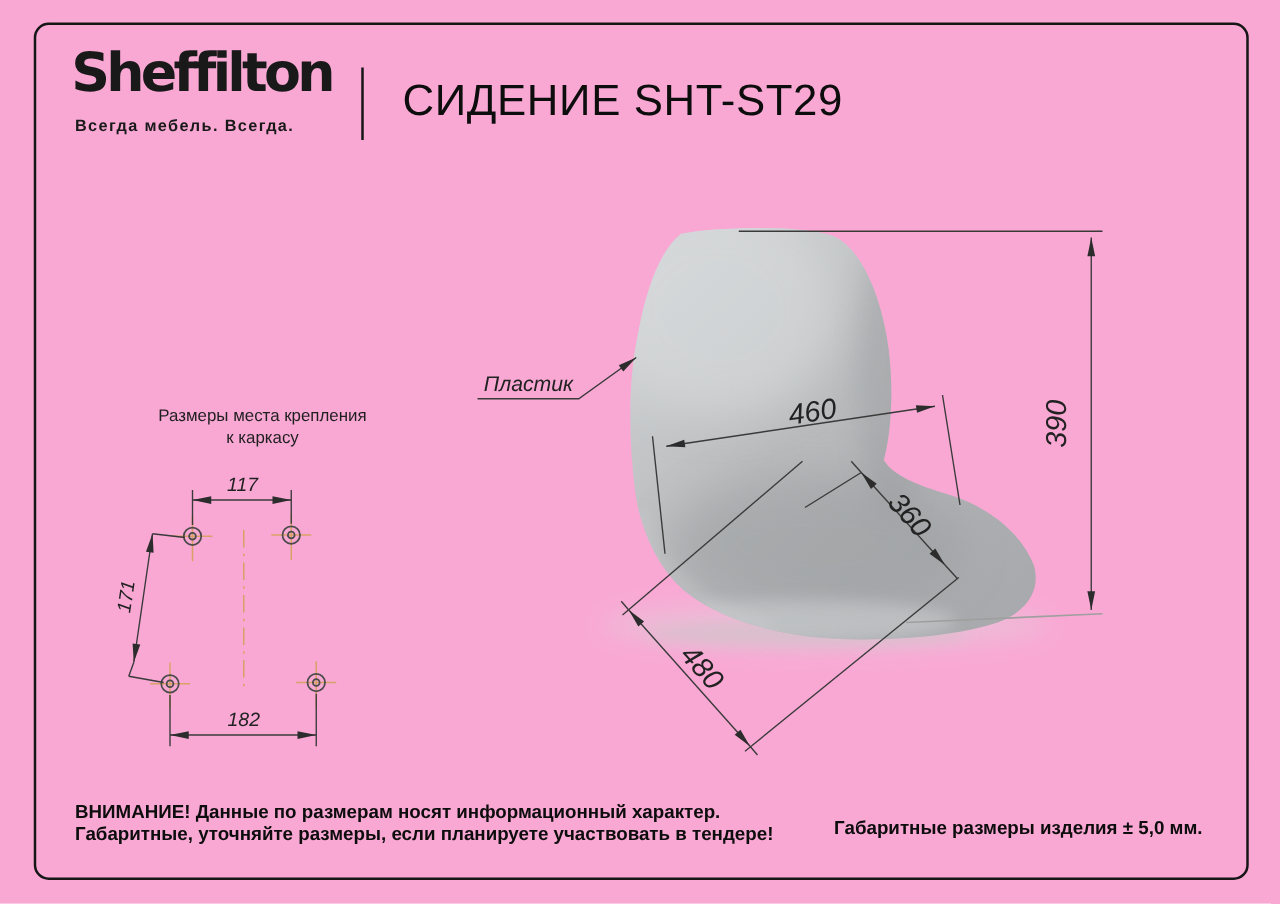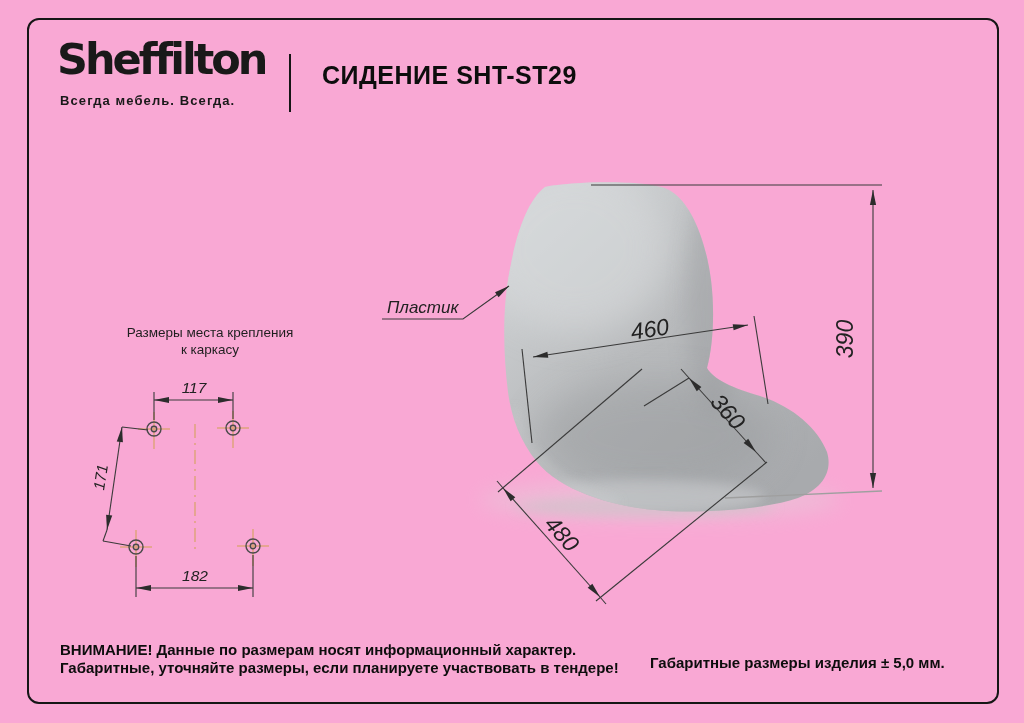--- a/index.html
+++ b/index.html
@@ -6,26 +6,26 @@
   #page{position:relative;width:1024px;height:723px;background:#f9a8d4;overflow:hidden;
         font-family:"Liberation Sans",sans-serif;color:#111;}
   #frame{position:absolute;left:27px;top:18px;width:968px;height:682px;
          border:2px solid #161616;border-radius:12px;}
   
   #brand{position:absolute;left:57px;top:38px;font-family:"DejaVu Sans",sans-serif;
          font-weight:bold;font-size:43px;letter-spacing:-3px;color:#191919;line-height:1;}
   #tagline{position:absolute;left:60px;top:93px;font-weight:bold;font-size:13px;
            letter-spacing:1.1px;color:#191919;}
   #hdr-divider{position:absolute;left:289px;top:54px;width:2px;height:58px;background:#161616;}
-  #doc-title{position:absolute;left:322px;top:61px;font-weight:bold;font-size:25px;
+  #doc-title{position:absolute;left:322px;top:61px;font-weight:normal;font-size:35px;
              letter-spacing:.5px;color:#0d0d0d;}
   
   #warning{position:absolute;left:60px;top:641px;font-weight:bold;font-size:15px;
            line-height:17.5px;color:#0d0d0d;}
-  #tolerance{position:absolute;left:650px;top:654px;width:312px;
+  #tolerance{position:absolute;left:650px;top:654px;width:312px;text-align:right;
              font-weight:bold;font-size:15px;color:#0d0d0d;}
   
   svg{position:absolute;left:0;top:0;}
   .ln{stroke:#3a3a3a;stroke-width:1.1;fill:none;}
   .lng{stroke:#9f9f9f;stroke-width:1.4;fill:none;}
   .tan{stroke:#d8a266;stroke-width:1.2;fill:none;}
   .hole{stroke:#4a4a4a;stroke-width:1.4;fill:none;}
   .dimtxt{font-family:"Liberation Sans",sans-serif;font-style:italic;fill:#222;
           font-size:23px;text-anchor:middle;}
   .dimtxt-s{font-family:"Liberation Sans",sans-serif;font-style:italic;fill:#222;

